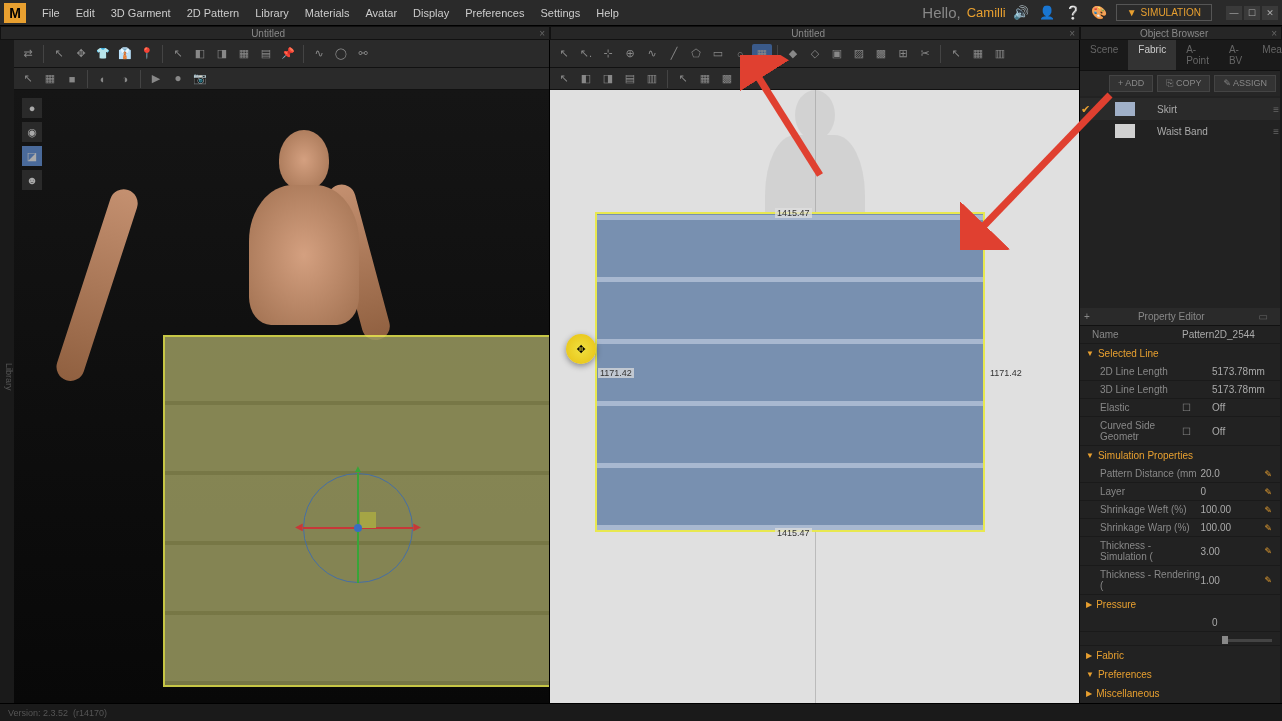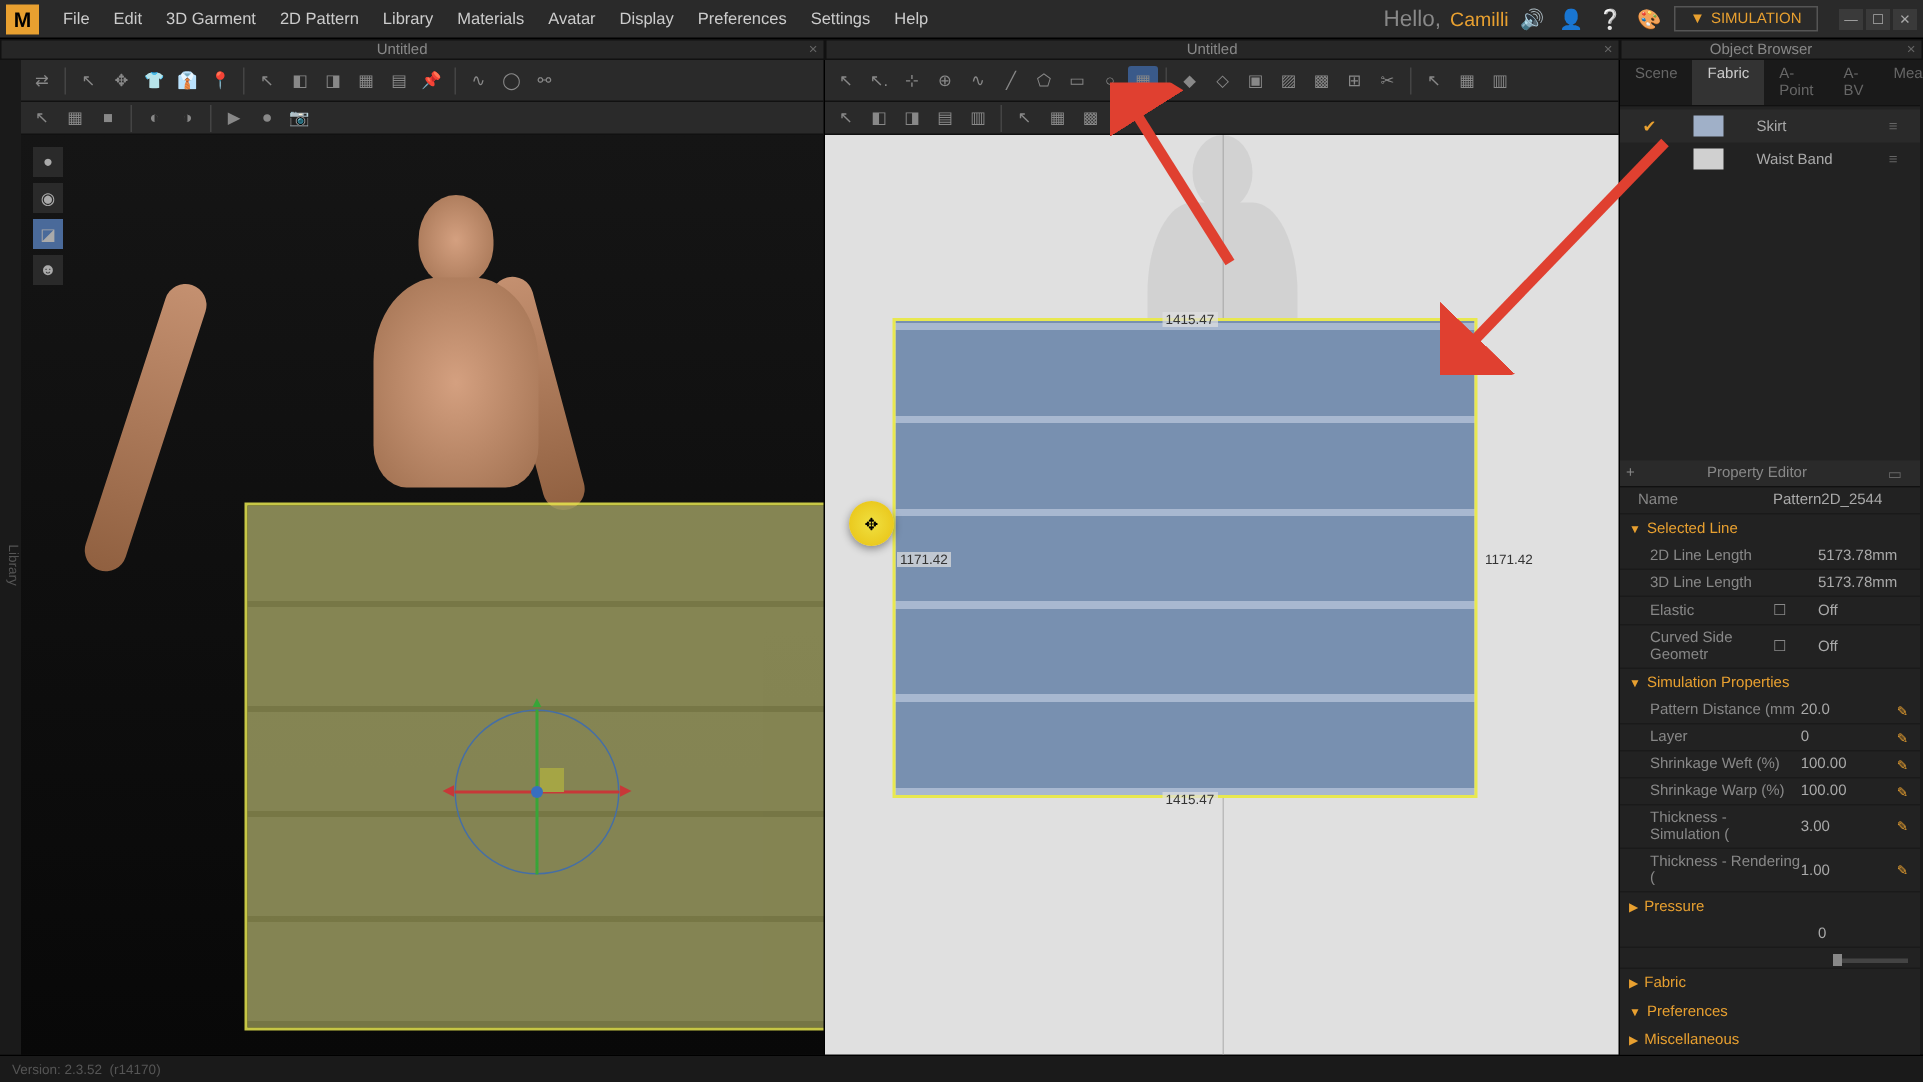--- a/index.html
+++ b/index.html
@@ -76,21 +76,21 @@
 
 
 .right-panel { width: 200px; background: #222; display: flex; flex-direction: column; }
 .panel-header { background: #2a2a2a; padding: 3px 8px; font-size: 10px; color: #888; text-align: center; border-bottom: 1px solid #111; position: relative; }
 .panel-tabs { display: flex; background: #1a1a1a; border-bottom: 1px solid #111; }
 .panel-tab { padding: 4px 10px; font-size: 10px; color: #666; cursor: pointer; }
 .panel-tab.active { background: #333; color: #ccc; }
 .panel-actions { display: flex; justify-content: flex-end; padding: 4px; gap: 4px; background: #262626; }
 .action-btn { padding: 2px 8px; background: #333; color: #888; font-size: 9px; cursor: pointer; border: 1px solid #444; }
 .fabric-list { flex: 0 0 auto; background: #222; padding: 2px 0; }
-.fabric-item { display: flex; align-items: center; padding: 4px 15px; gap: 22px; cursor: pointer; }
+.fabric-item { display: flex; align-items: center; padding: 4px 1px; gap: 22px; cursor: pointer; }
 .fabric-item.active { background: #2a2a2a; }
 .fabric-check { width: 12px; color: #e8a030; }
 .fabric-swatch { width: 20px; height: 14px; }
 .fabric-name { flex: 1; font-size: 10px; color: #aaa; }
 .fabric-menu { color: #666; font-size: 10px; }
 .spacer { flex: 1; background: #222; }
 
 
 .prop-editor { background: #222; }
 .prop-row { display: flex; align-items: center; padding: 3px 8px; font-size: 10px; border-bottom: 1px solid #1a1a1a; }
@@ -266,20 +266,25 @@
   </div>
 
   <div class="right-panel">
     <div class="panel-tabs">
       <div class="panel-tab">Scene</div>
       <div class="panel-tab active">Fabric</div>
       <div class="panel-tab">A-Point</div>
       <div class="panel-tab">A-BV</div>
       <div class="panel-tab">Measure</div>
     </div>
+    <div class="panel-actions">
+      <div class="action-btn">+ ADD</div>
+      <div class="action-btn">⎘ COPY</div>
+      <div class="action-btn">✎ ASSIGN</div>
+    </div>
     <div class="fabric-list">
       <div class="fabric-item active">
         <span class="fabric-check">✔</span>
         <span class="fabric-swatch" style="background:#a0b0c8"></span>
         <span class="fabric-name">Skirt</span>
         <span class="fabric-menu">≡</span>
       </div>
       <div class="fabric-item">
         <span class="fabric-check"></span>
         <span class="fabric-swatch" style="background:#d0d0d0"></span>

